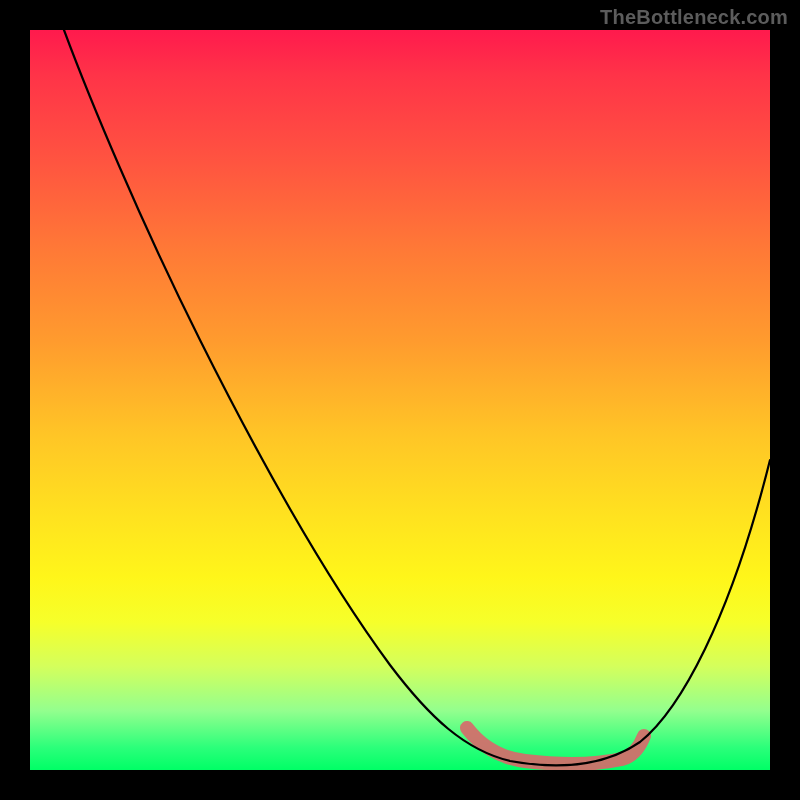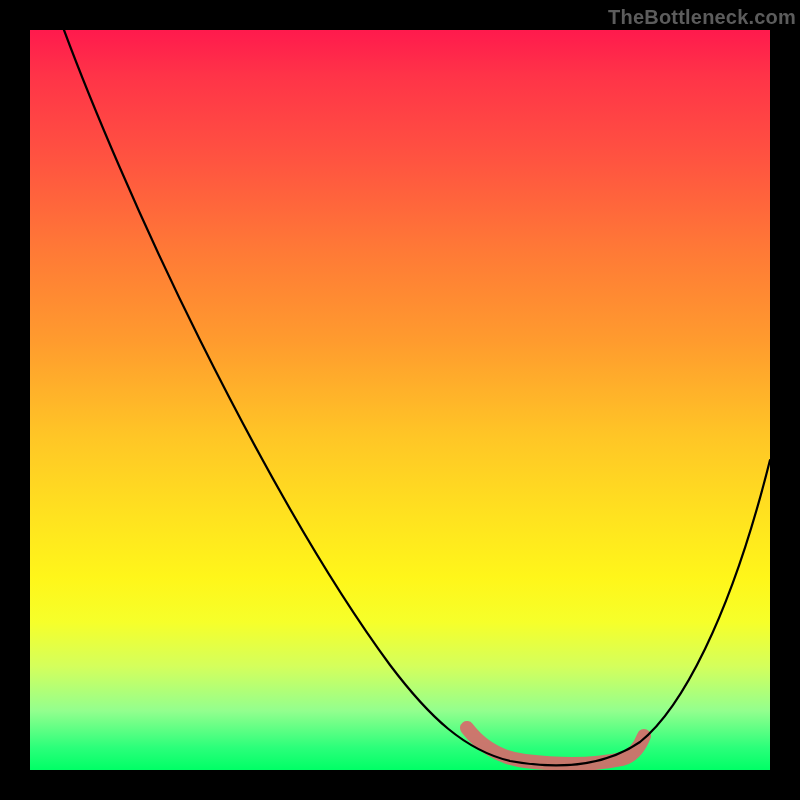--- a/index.html
+++ b/index.html
@@ -6,21 +6,21 @@
   html, body { width: 800px; height: 800px; background: #000; overflow: hidden; }
   .container {
     position: relative;
     width: 800px;
     height: 800px;
     background: #000;
   }
   .watermark {
     position: absolute;
     top: 6px;
-    right: 4px;
+    right: 12px;
     font-family: Arial, Helvetica, sans-serif;
     font-size: 20px;
     font-weight: bold;
     color: #5c5c5c;
     letter-spacing: 0.2px;
     z-index: 10;
     text-align: right;
   }
   .plot-area {
     position: absolute;

